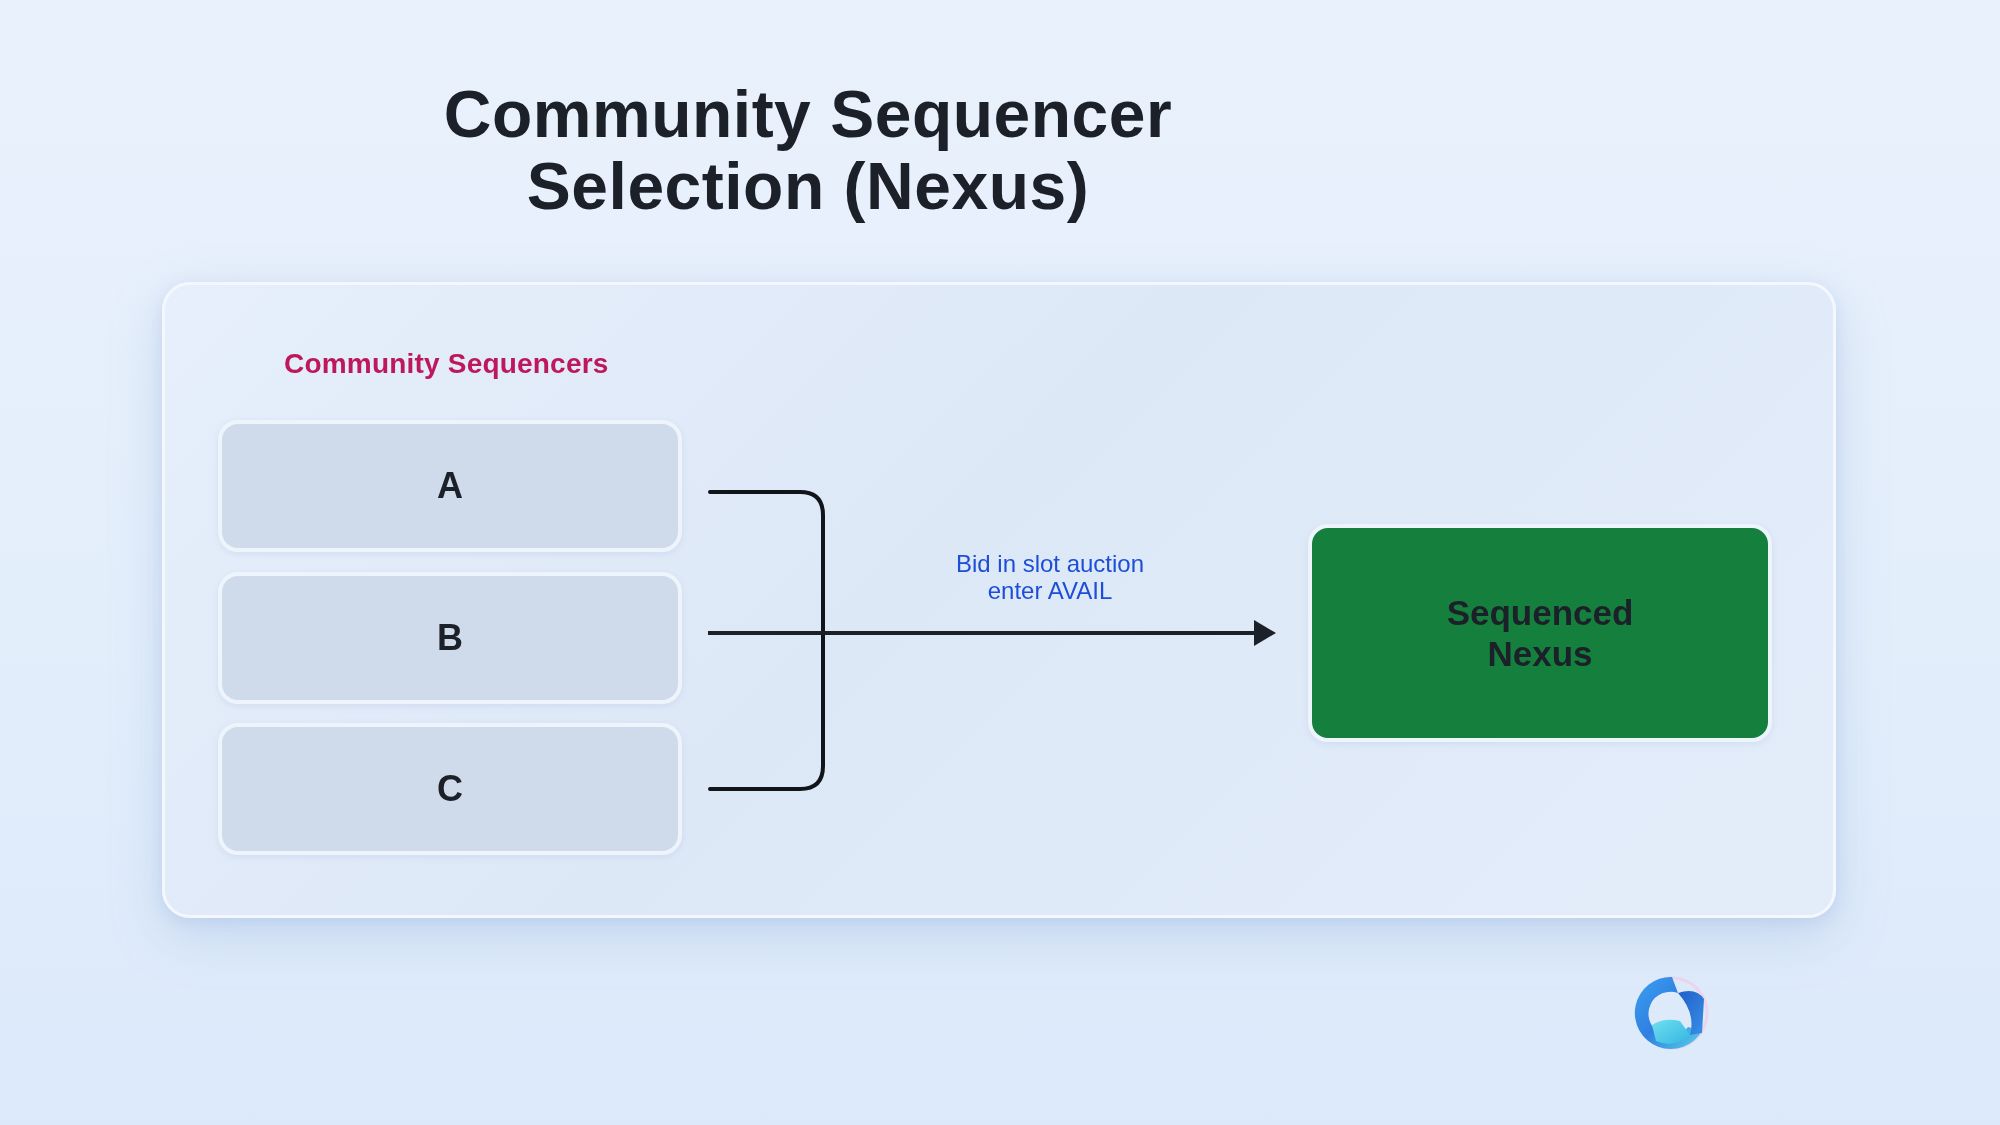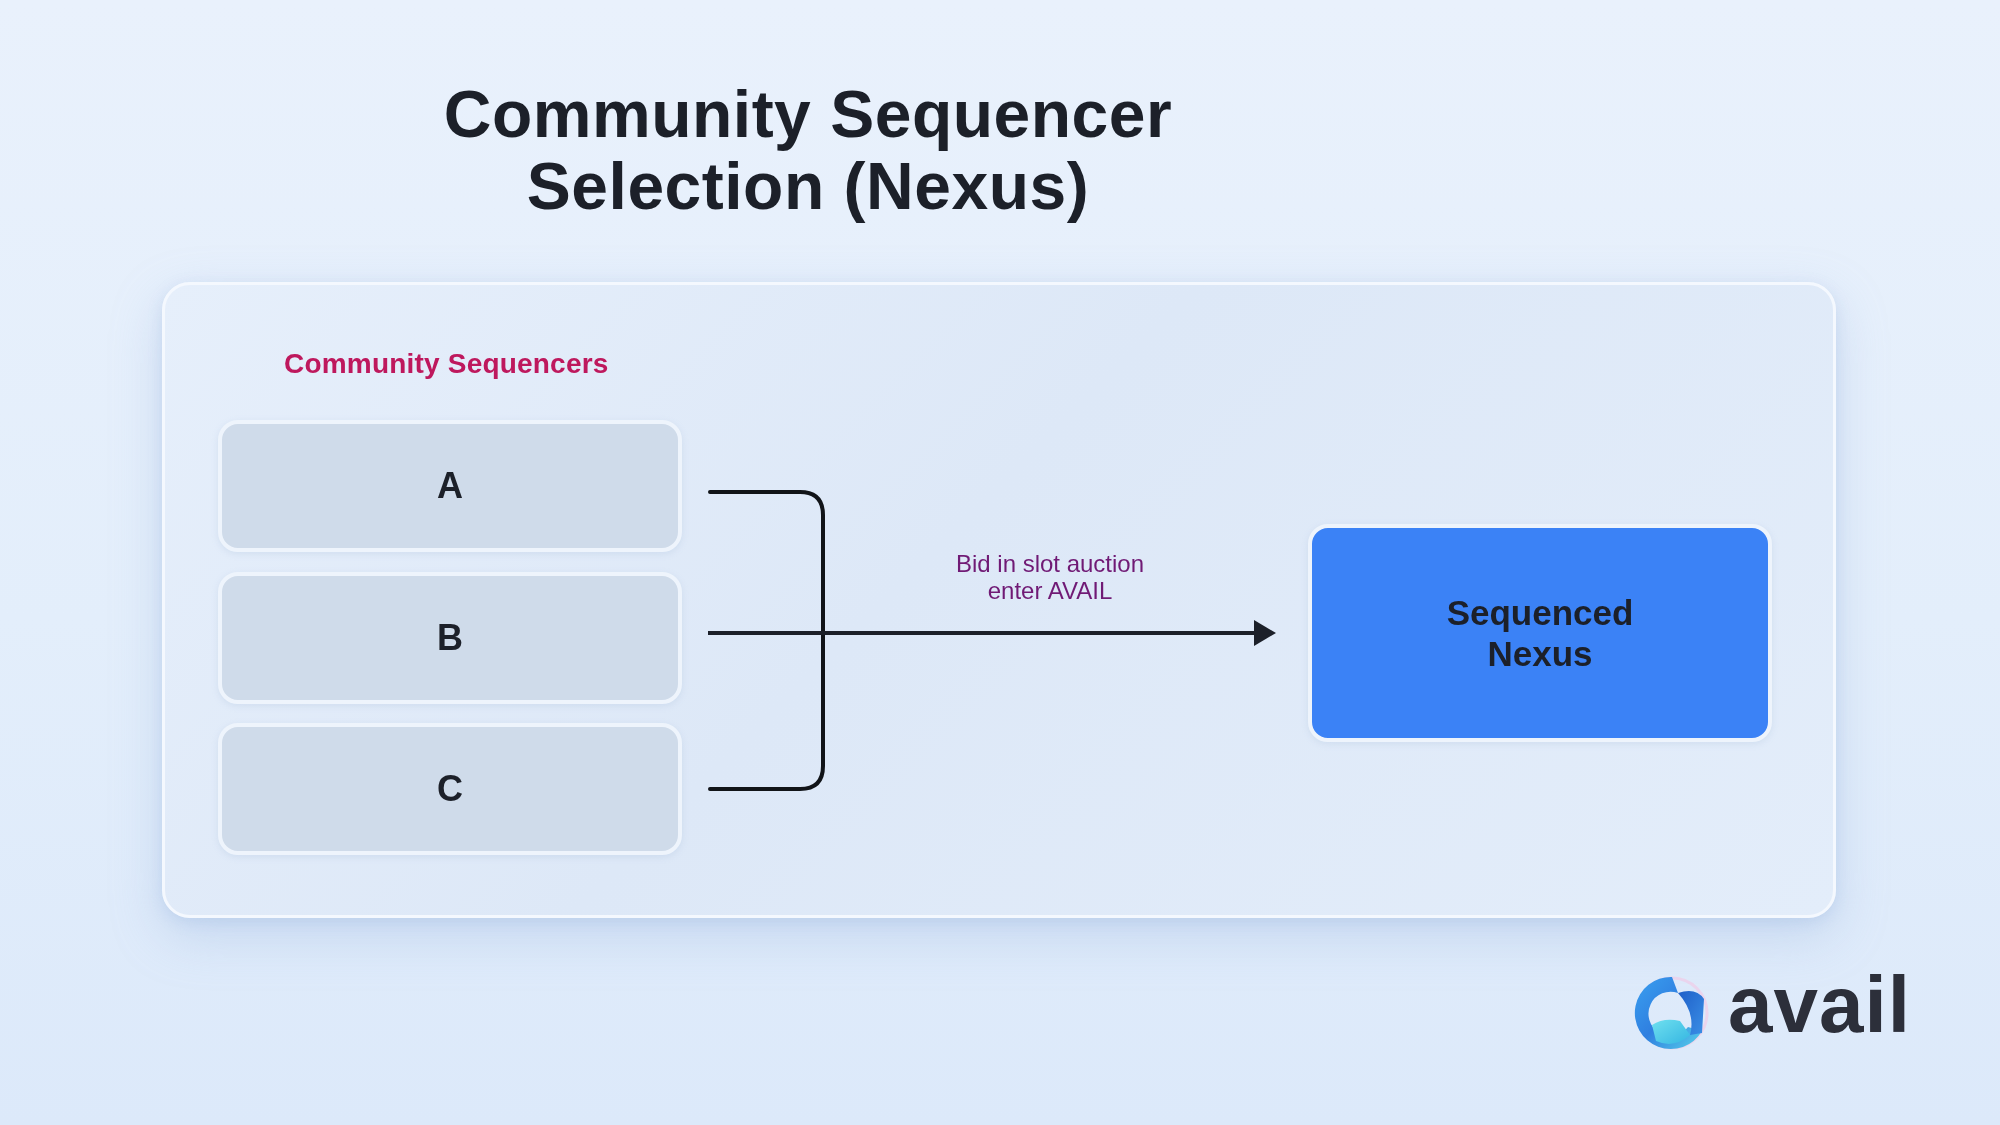--- a/index.html
+++ b/index.html
@@ -32,27 +32,27 @@
       display: flex; align-items: center; justify-content: center;
       font-weight: 700; font-size: 36px; color: #1c2029;
       box-shadow: 0 2px 6px rgba(160,182,215,0.25);
     }
     .seq-a { top: 420px; }
     .seq-b { top: 572px; }
     .seq-c { top: 723px; }
     .connector { position: absolute; left: 0; top: 0; width: 2000px; height: 1125px; pointer-events: none; }
     .edge-label {
       position: absolute; left: 900px; top: 550px; width: 300px;
-      text-align: center; font-size: 24px; line-height: 27px; color: #701a75;
+      text-align: center; font-size: 24px; line-height: 27px; color: #1d4ed8;
     }
     .edge-label span { display: block; }
     .target-box {
       position: absolute; left: 1308px; top: 524px; width: 464px; height: 218px;
       box-sizing: border-box; border: 4px solid #eef4fc; border-radius: 20px;
-      background: #3b82f6;
+      background: #15803d;
       display: flex; flex-direction: column; align-items: center; justify-content: center;
       font-weight: 700; font-size: 35px; line-height: 41px; color: #1c2029; text-align: center;
       box-shadow: 0 2px 6px rgba(160,182,215,0.25);
     }
     .target-box span { display: block; }
     .logo {
       position: absolute; left: 1630px; top: 966px; height: 90px;
       display: flex; align-items: center;
     }
     .logo-mark { width: 84px; height: 84px; }
@@ -114,14 +114,13 @@
       <linearGradient id="ringC" x1="0" y1="0" x2="1" y2="1">
         <stop offset="0" stop-color="#6fe0ef"></stop>
         <stop offset="1" stop-color="#35b6e2"></stop>
       </linearGradient>
     </defs>
     <circle cx="42" cy="44" r="35" fill="none" stroke="#f3c6e4" stroke-width="3" opacity="0.6"></circle>
     <path d="M42 8 A36 36 0 1 0 72 62 L58 58 A22 22 0 1 1 48 24 Z" fill="url(#ringA)"></path>
     <path d="M48 24 Q66 18 74 30 L72 64 L60 66 Q66 44 48 24 Z" fill="url(#ringB)"></path>
     <path d="M22 56 Q34 48 50 52 L60 66 Q44 80 26 72 Z" fill="url(#ringC)"></path>
   </svg>
-  <span class="logo-word">avail</span>
 </div>
 
 </body></html>

